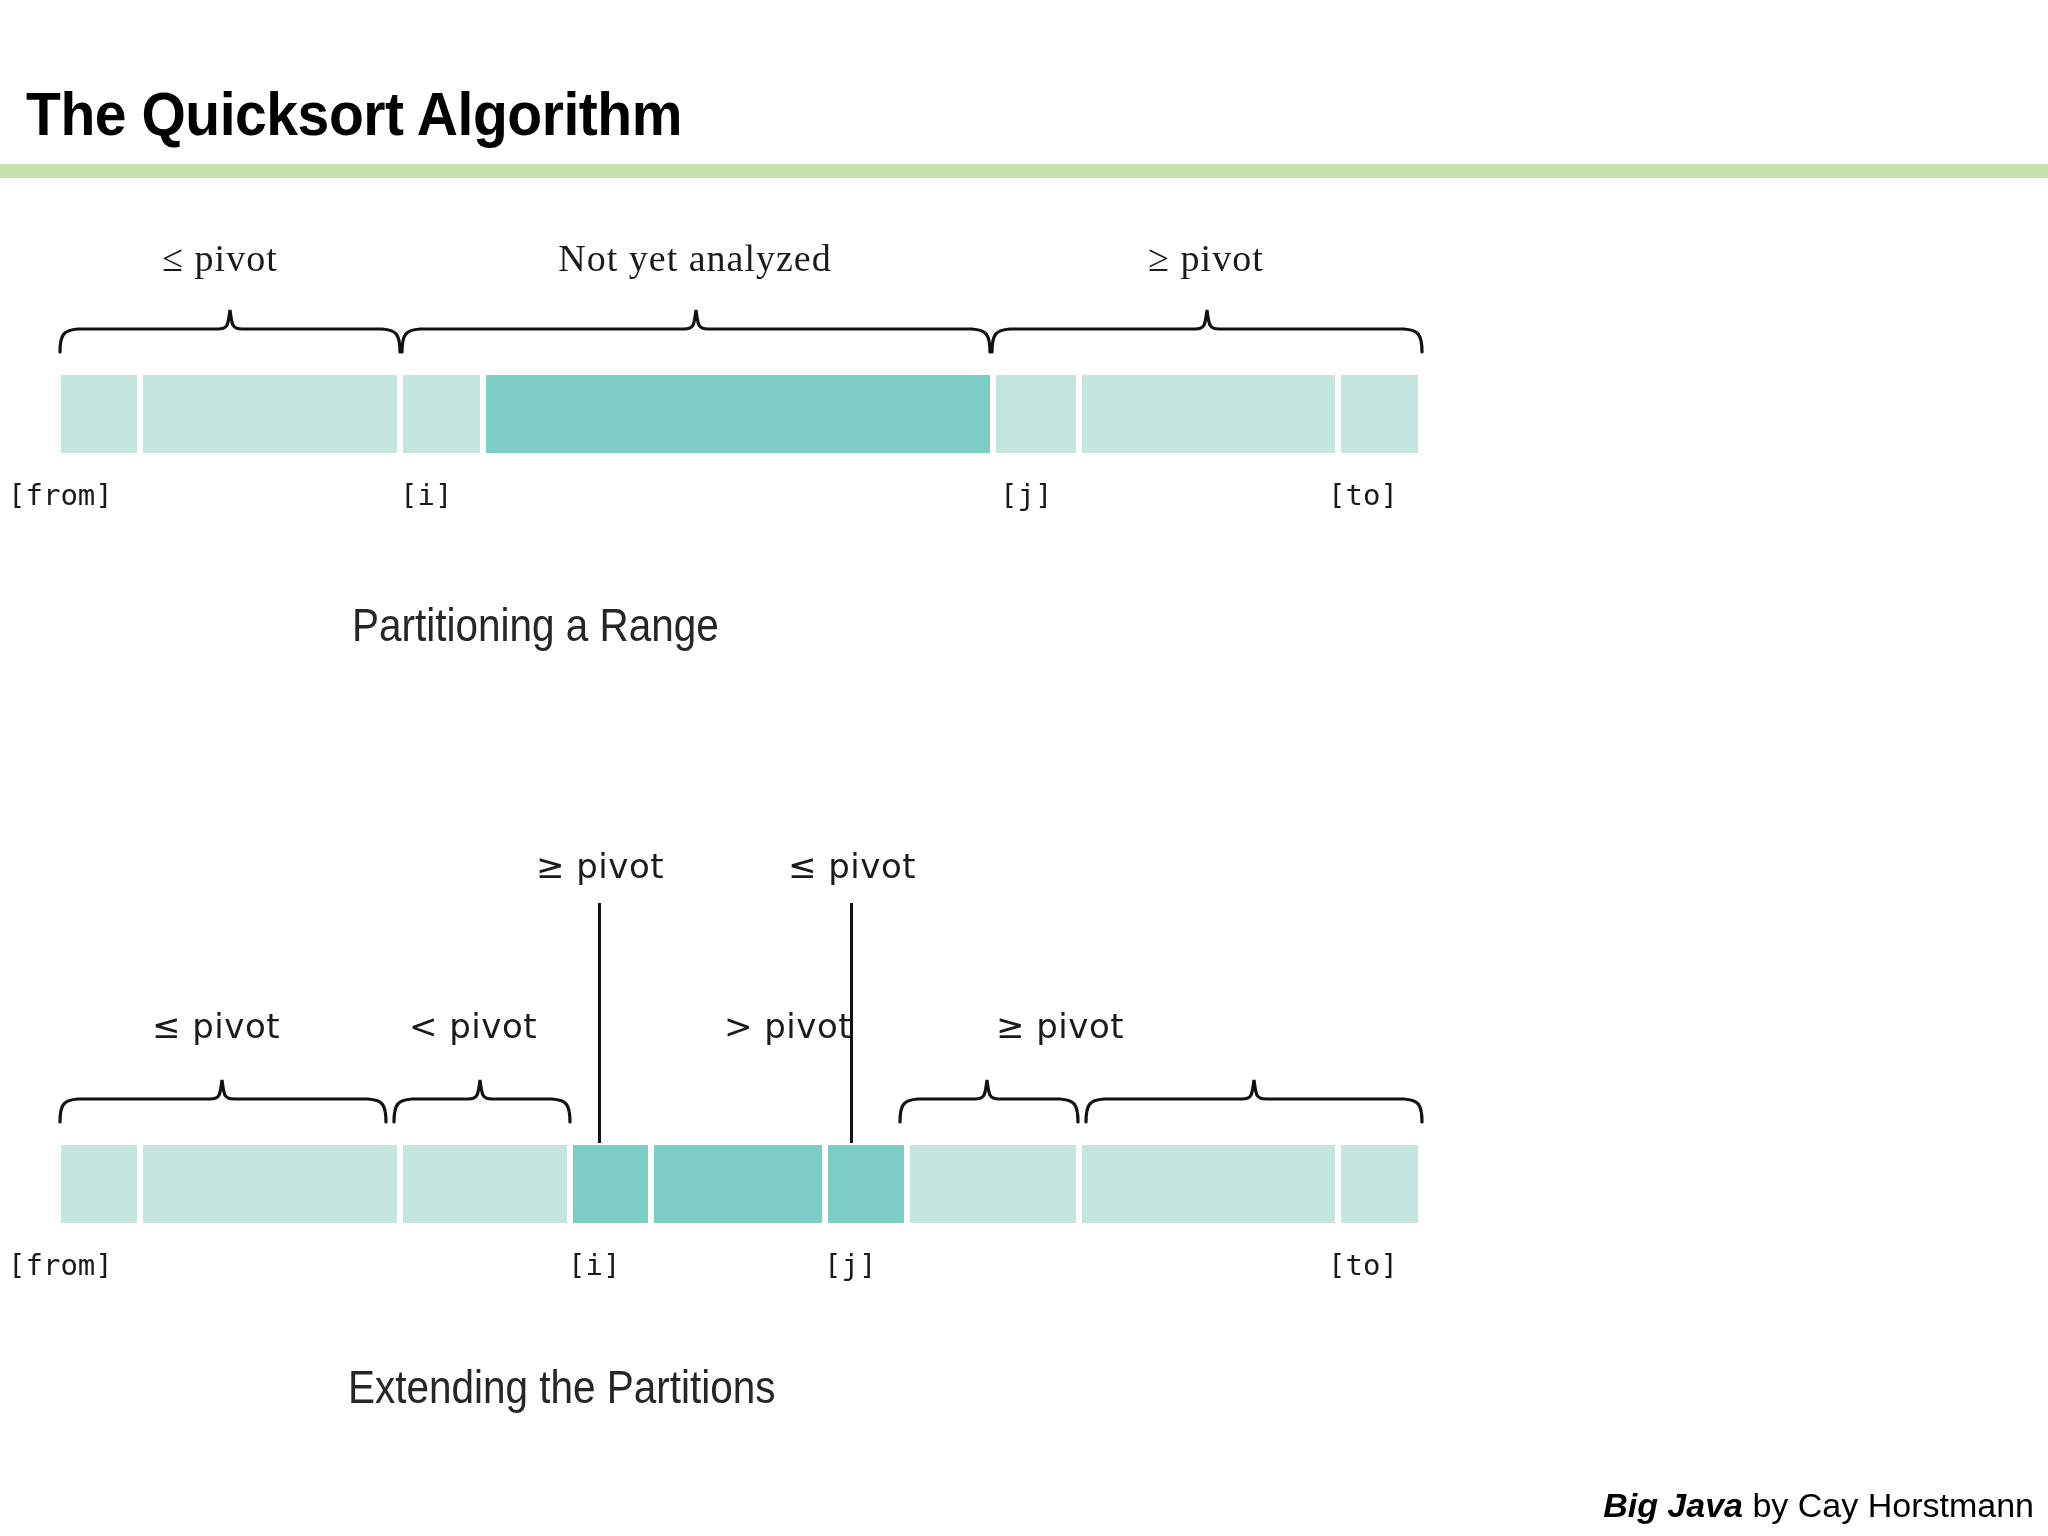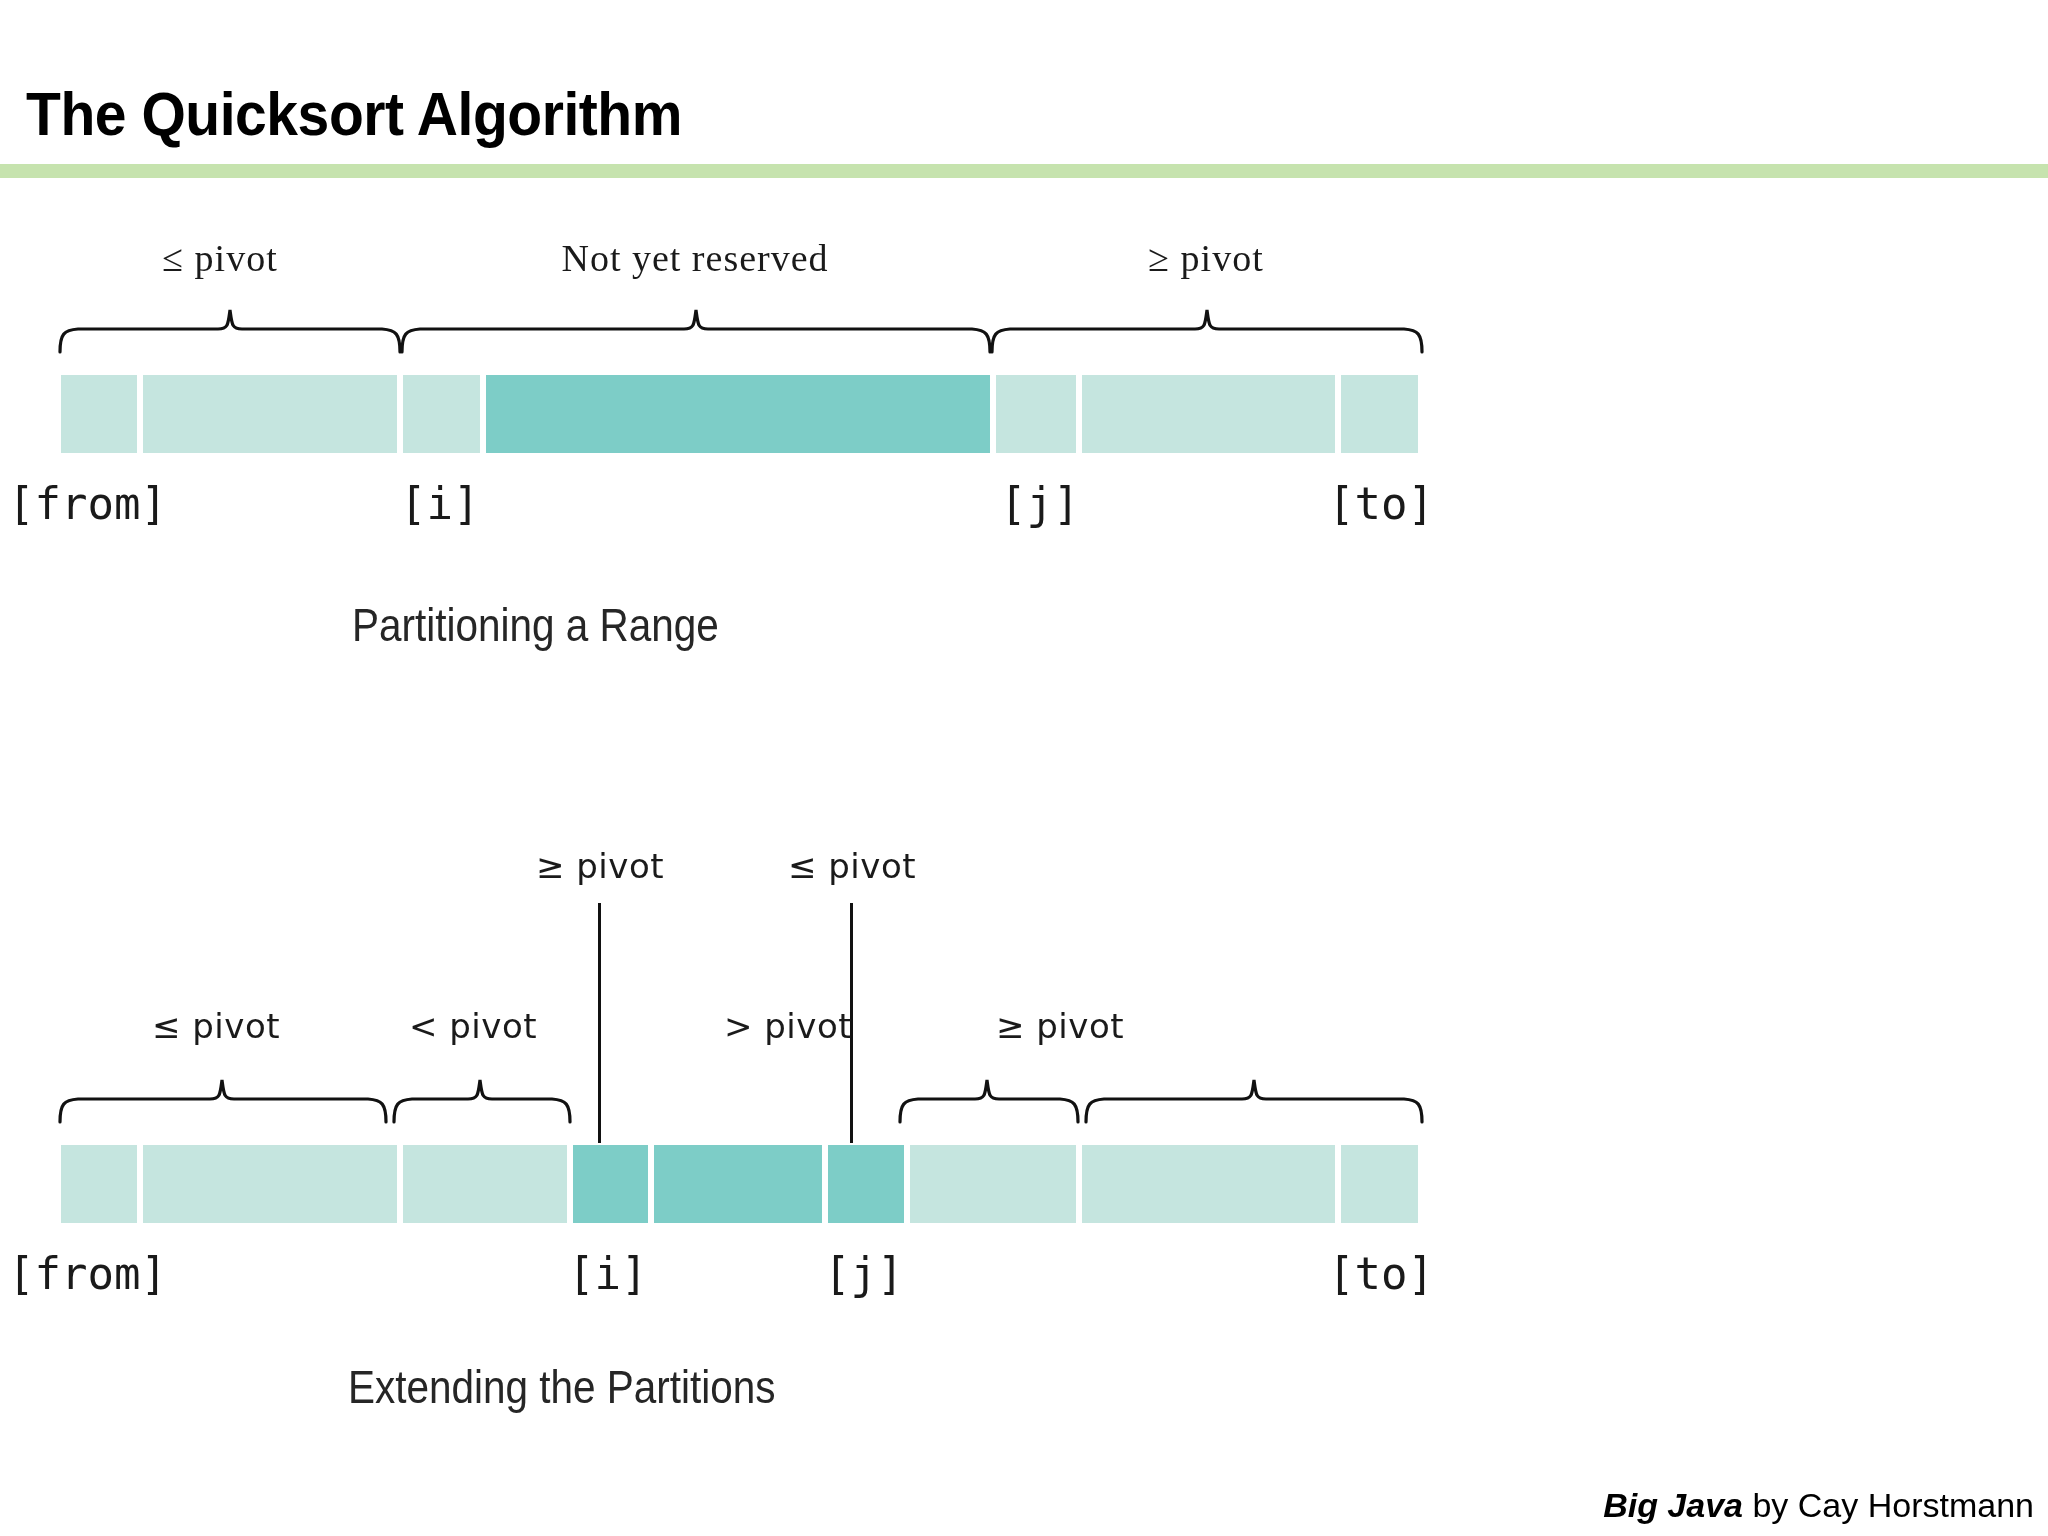--- a/index.html
+++ b/index.html
@@ -65,21 +65,21 @@
   }
   .sans-lbl {
     font-family: "DejaVu Sans", sans-serif;
     font-size: 34px;
     letter-spacing: 0.5px;
   }
 
   .idx-lbl {
     position: absolute;
     font-family: "DejaVu Sans Mono", monospace;
-    font-size: 44px;
+    font-size: 29px;
     color: #1a1a1a;
     white-space: nowrap;
   }
 
   .caption {
     position: absolute;
     font-family: "Liberation Sans", sans-serif;
     font-size: 46px;
     color: #262626;
     white-space: nowrap;
@@ -110,21 +110,21 @@
 </style>
 </head>
 <body style="background: rgb(255, 255, 255);">
 
 <div id="slide-title">The Quicksort Algorithm</div>
 <div id="title-rule" style="background: rgb(198, 227, 174);"></div>
 
 <div class="diagram">
 
   <div class="brace-label serif-lbl" style="left:60px; top:228px; width:320px;">≤ pivot</div>
-  <div class="brace-label serif-lbl" style="left:400px; top:228px; width:590px;">Not yet reserved</div>
+  <div class="brace-label serif-lbl" style="left:400px; top:228px; width:590px;">Not yet analyzed</div>
   <div class="brace-label serif-lbl" style="left:990px; top:228px; width:432px;">≥ pivot</div>
 
   <div class="brace-wrap" style="left:58px; top:298px;">
     <svg width="344" height="48" viewBox="0 0 344 48">
       <path d="M2,46 C2,28 6,24 20,23 L160,23 C170,23 170,19 172,4 C174,19 174,23 184,23 L324,23 C338,24 342,28 342,46" fill="none" stroke="#111" stroke-width="3.2" stroke-linecap="round"></path>
     </svg>
   </div>
   <div class="brace-wrap" style="left:400px; top:298px;">
     <svg width="592" height="48" viewBox="0 0 592 48">
       <path d="M2,46 C2,28 6,24 20,23 L284,23 C294,23 294,19 296,4 C298,19 298,23 308,23 L572,23 C586,24 590,28 590,46" fill="none" stroke="#111" stroke-width="3.2" stroke-linecap="round"></path>

